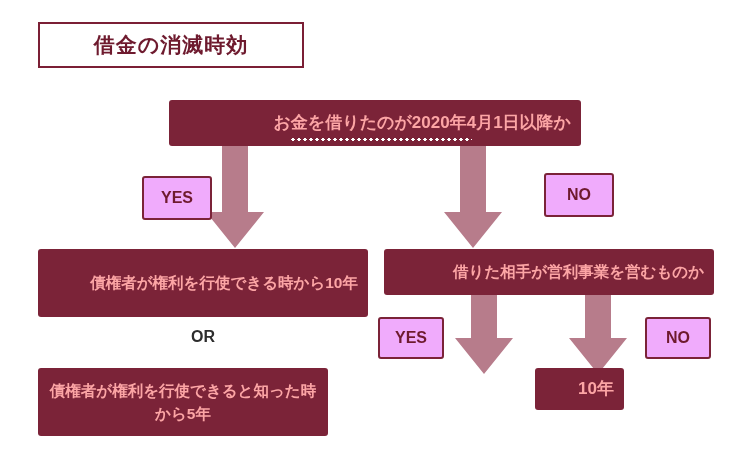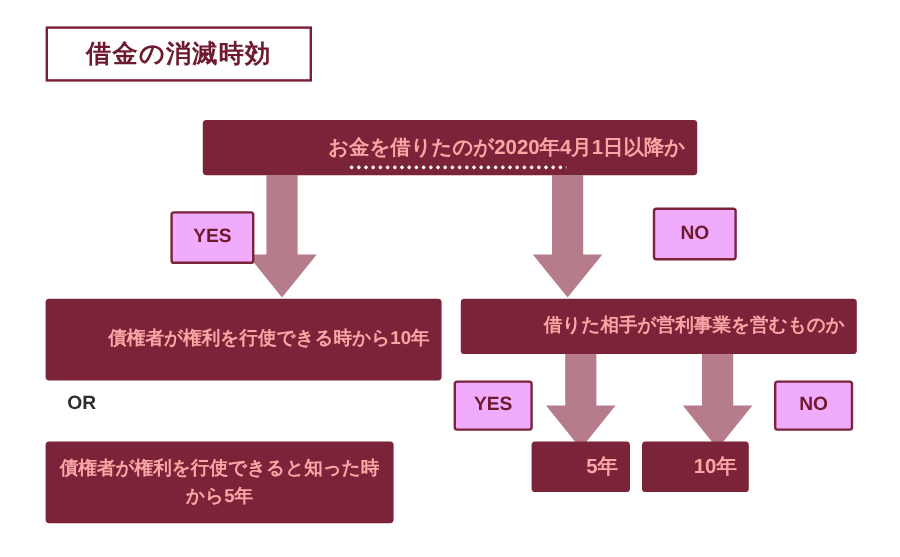--- a/index.html
+++ b/index.html
@@ -14,21 +14,21 @@
     position: relative;
     width: 750px;
     height: 464px;
     background: #ffffff;
     overflow: hidden;
   }
   .title-box {
     position: absolute;
     left: 38px;
     top: 22px;
-    width: 222px;
+    width: 266px;
     height: 46px;
     border: 2px solid #7b1f35;
     box-sizing: border-box;
     display: flex;
     align-items: center;
     justify-content: center;
   }
   .title-box .title-text {
     color: #6e1a2e;
     font-size: 21px;
@@ -128,24 +128,24 @@
   }
   .label-no2 {
     left: 645px;
     top: 317px;
     width: 66px;
     height: 42px;
     font-size: 16px;
   }
   .or-text {
     position: absolute;
-    left: 56px;
+    left: 38px;
     top: 328px;
     width: 330px;
-    text-align: left;
+    text-align: center;
     color: #2d2d2d;
     font-size: 16px;
     font-weight: bold;
   }
   svg.arrows {
     position: absolute;
     left: 0;
     top: 0;
     width: 750px;
     height: 464px;
@@ -217,20 +217,17 @@
     <span>借りた相手が営利事業を営むものか</span>
   </div>
 
   <div class="label-box label-yes2">
     <span>YES</span>
   </div>
   <div class="label-box label-no2">
     <span>NO</span>
   </div>
 
-  <div class="node node-r1">
-    <span>5年</span>
-  </div>
   <div class="node node-r2">
     <span>10年</span>
   </div>
 
 </div>
 
 </body></html>

